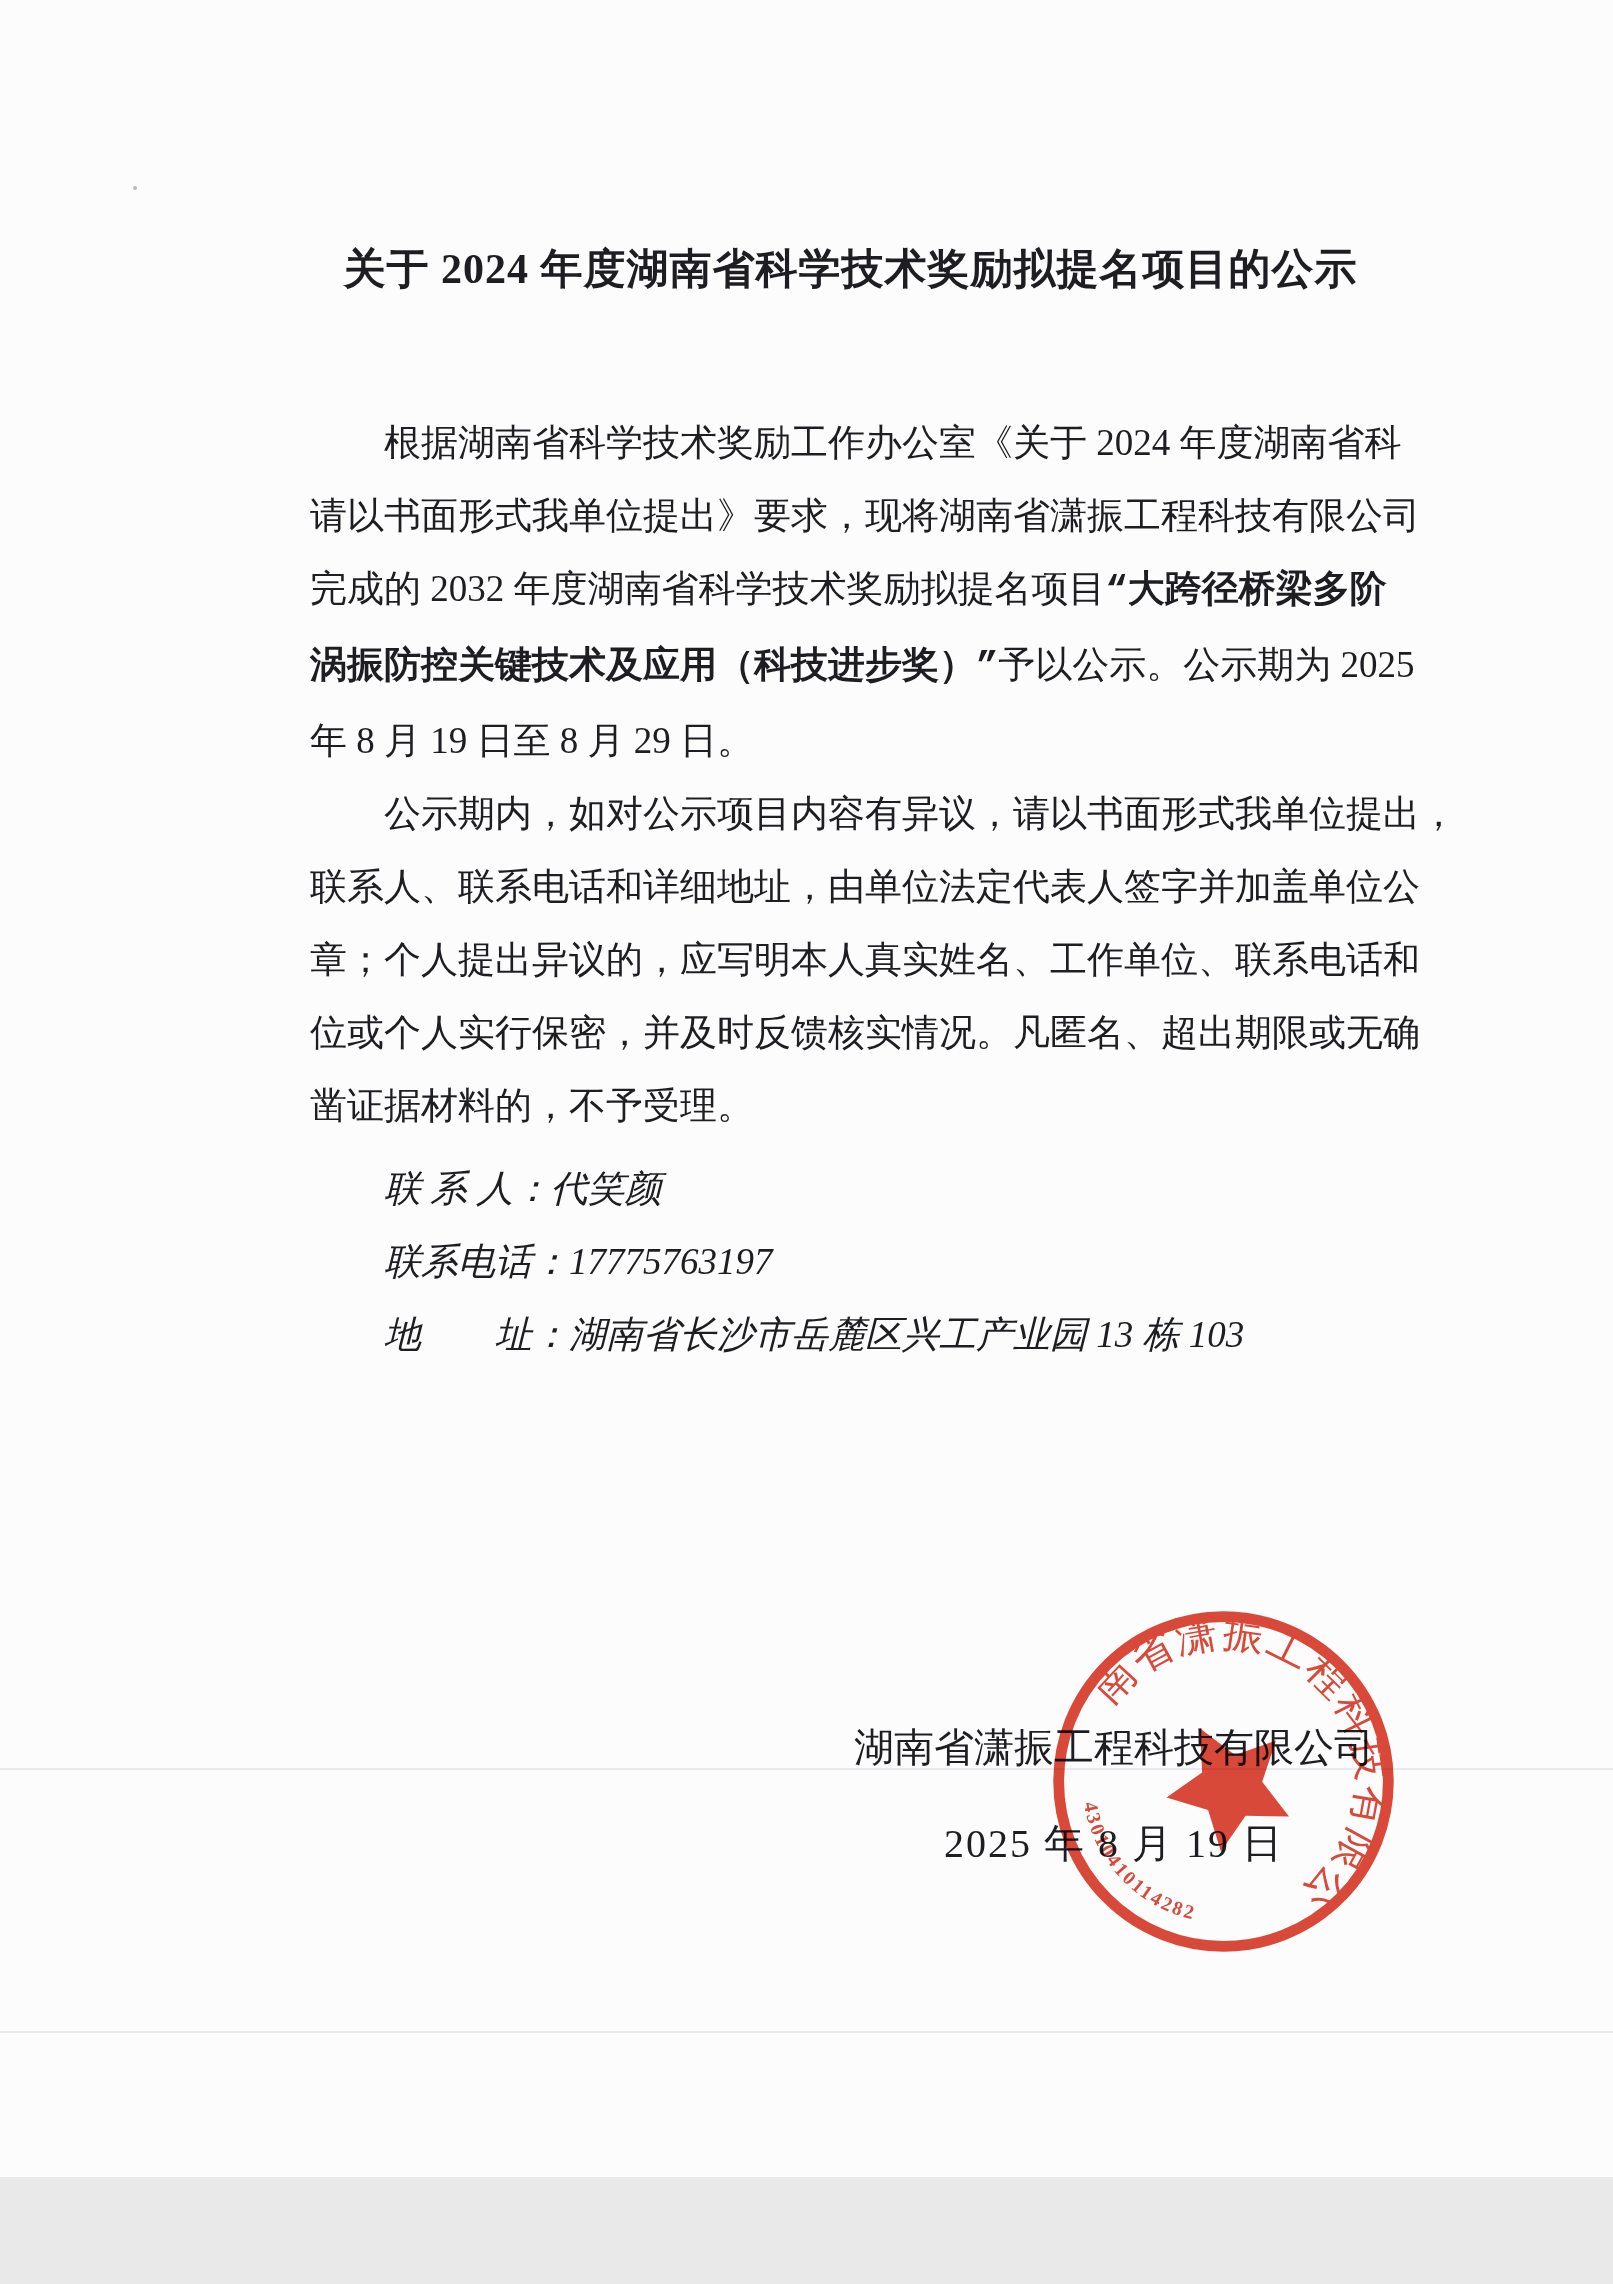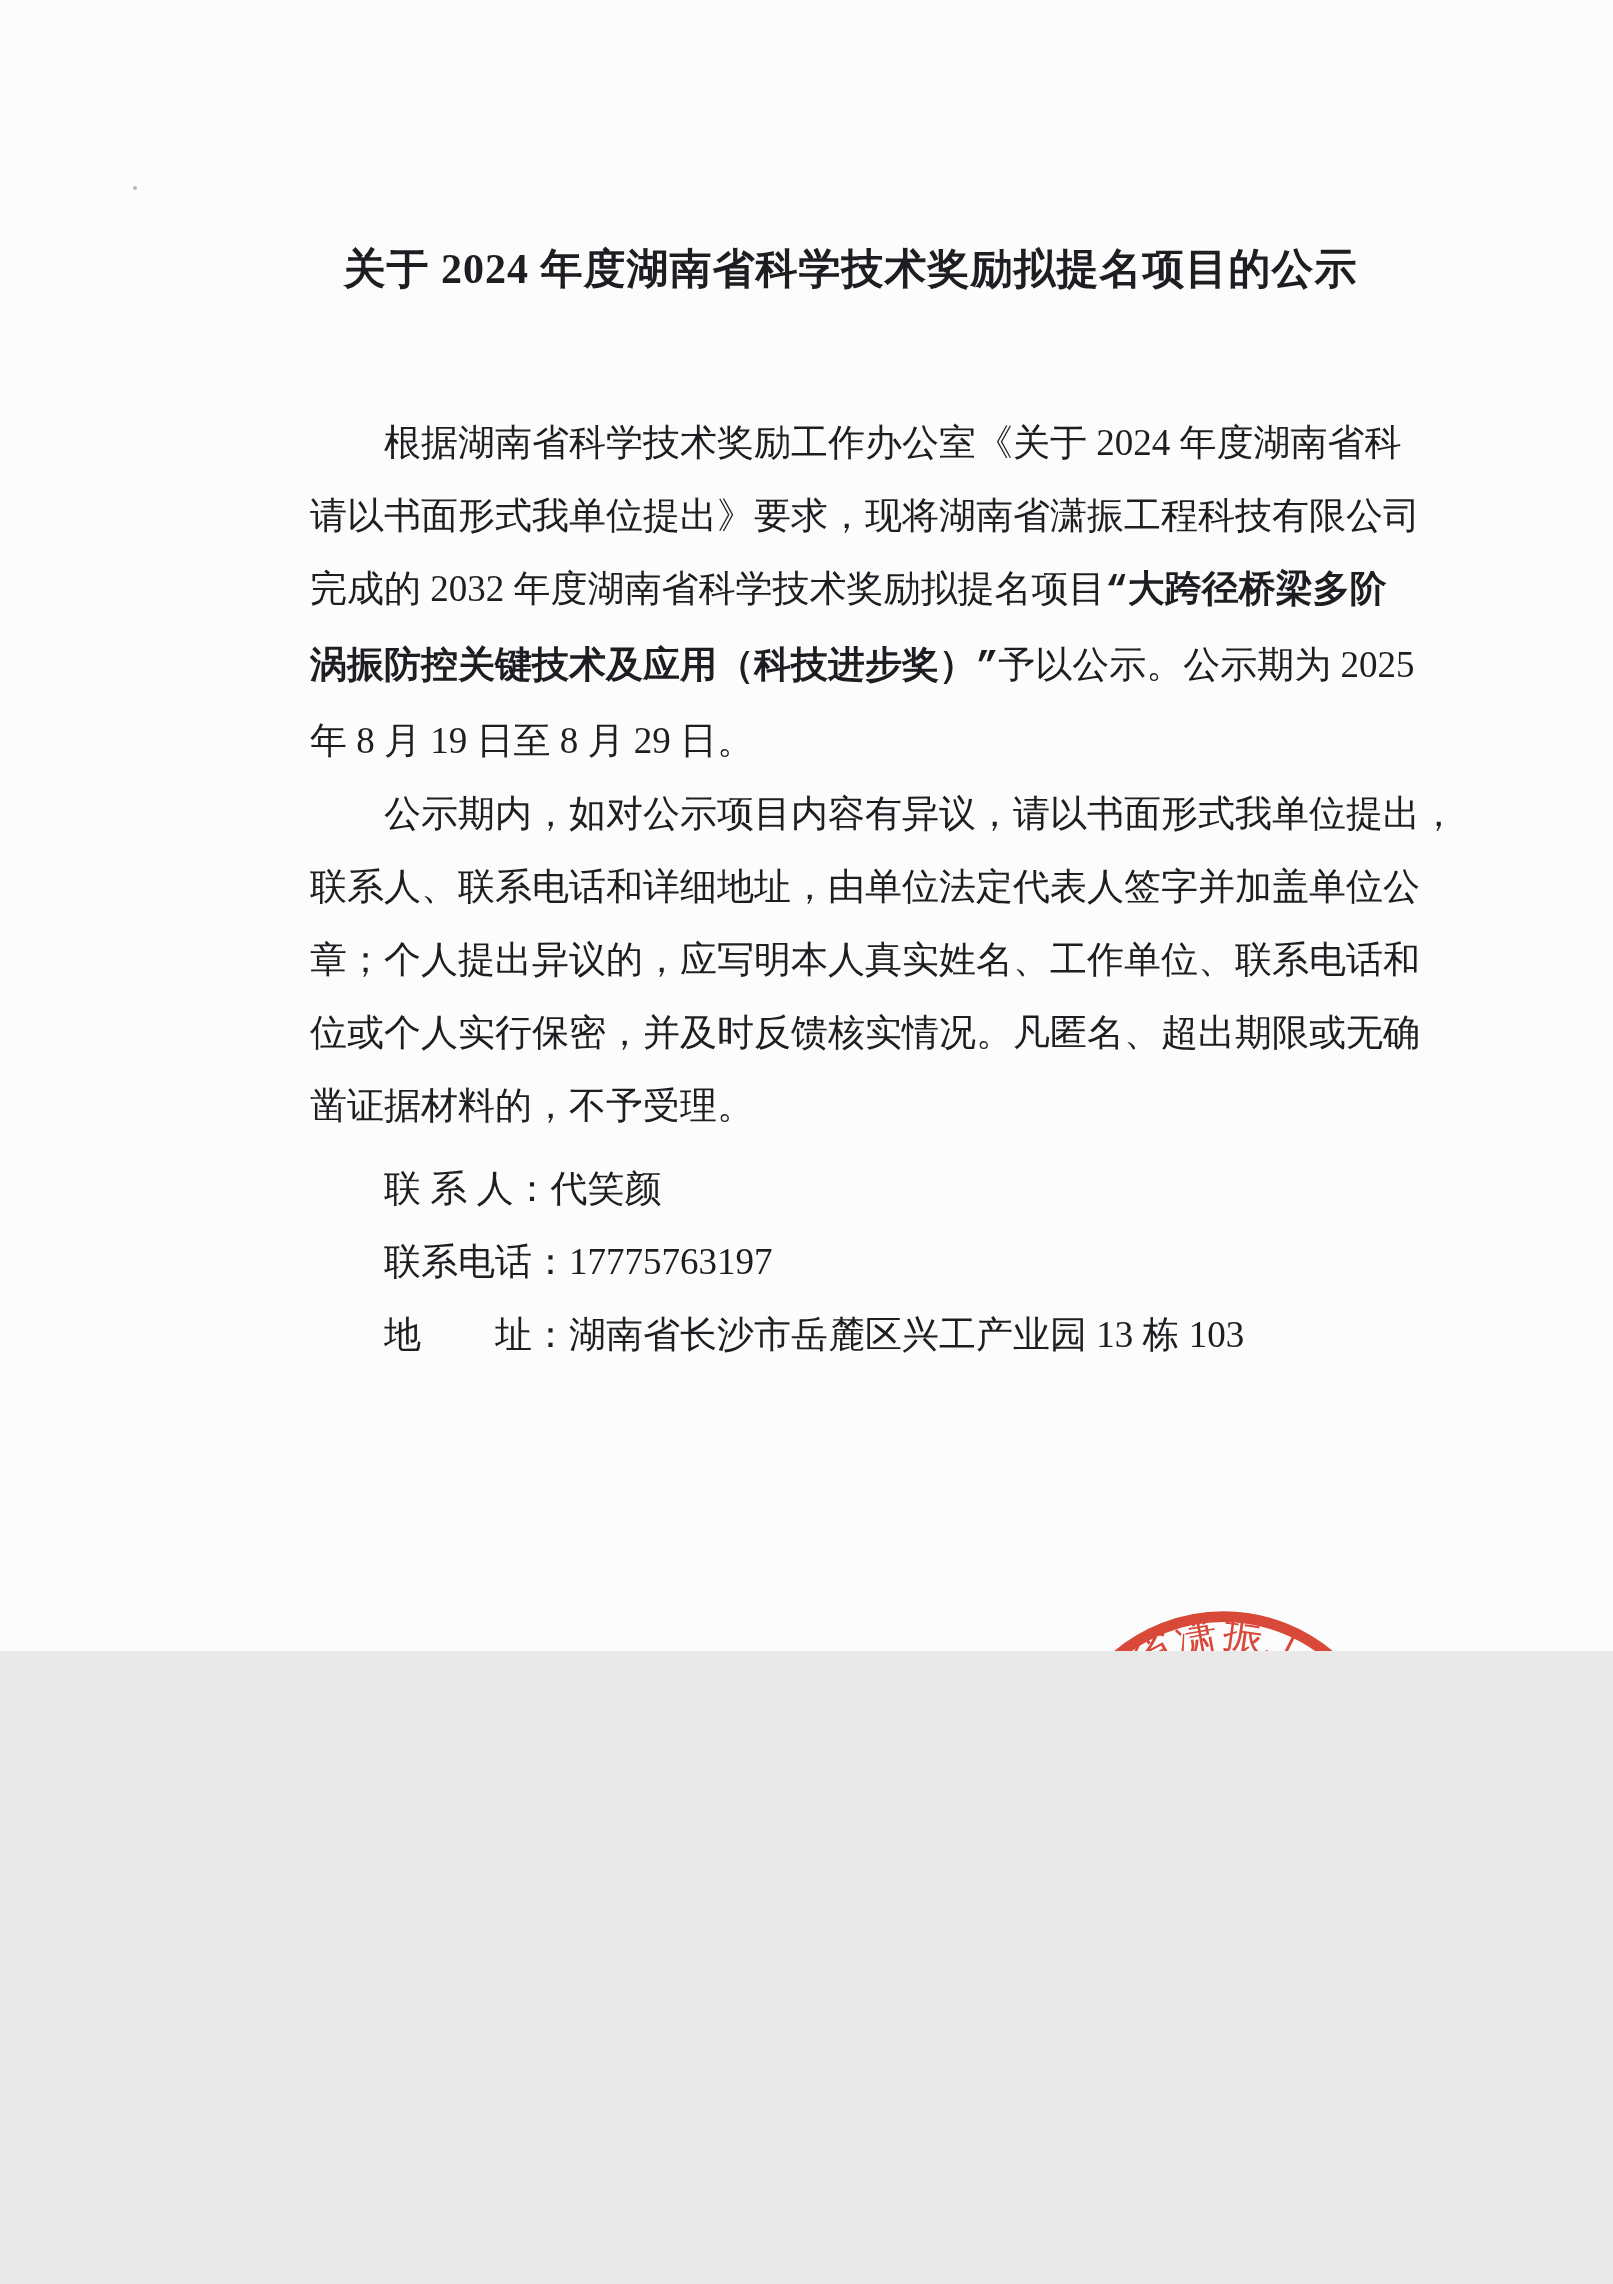--- a/index.html
+++ b/index.html
@@ -1,38 +1,38 @@
 <!DOCTYPE html>
 <html><head>
 <meta charset="utf-8">
 <style>
   html,body{margin:0;padding:0;background:#e9e9ea;}
   .page{
     position:relative;
-    width:1613px;height:1651px;
+    width:1613px;height:2177px;
     margin:0 auto;
     background:#fcfcfd;
     overflow:hidden;
     font-family:"Liberation Serif","DejaVu Serif",serif;
     color:#1e1e22;
   }
   .doc-title{
     position:absolute;top:241px;left:286px;width:1129px;
     font-size:42px;font-weight:700;letter-spacing:1px;
     text-align:center;white-space:nowrap;
   }
   .body-block{
     position:absolute;top:406px;left:286px;width:1133px;
     font-size:37px;line-height:73px;margin-left:24px;
   }
   .bodyline{white-space:nowrap;}
   .bodyline.indent{padding-left:74px;}
   .b{font-weight:700;font-family:Liberation Mono, monospace;}
   .contact-block{margin-top:9.8px;}
-  .contact-block .bodyline{padding-left:74px;}
+  .contact-block .bodyline{padding-left:74px;font-style:italic;}
   .signature{
     position:absolute;top:1725px;left:812px;width:604px;
     font-size:40px;line-height:45px;text-align:center;
   }
   .signature .company{white-space:nowrap;}
   .signature .date{margin-top:51px;white-space:nowrap;letter-spacing:2px;}
   .seal{
     position:absolute;left:1042px;top:1600px;width:363px;height:363px;
     mix-blend-mode:multiply;opacity:0.92;pointer-events:none;
   }

